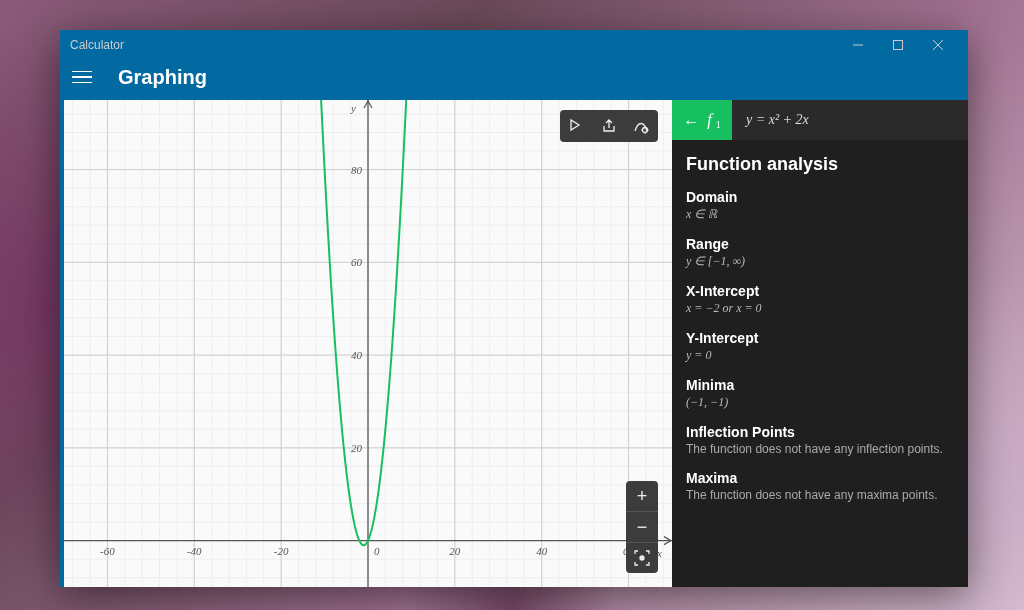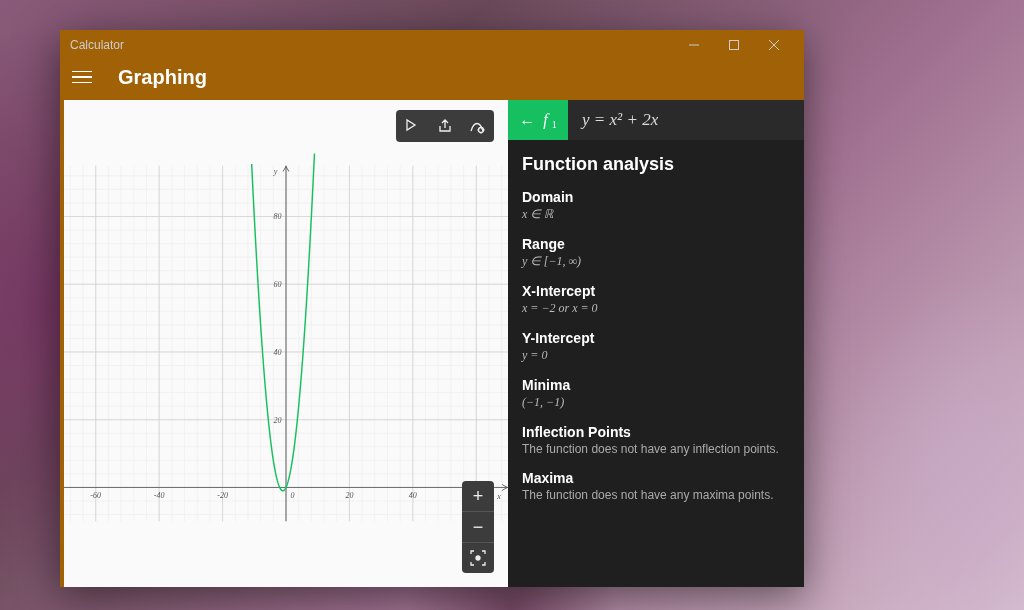--- a/index.html
+++ b/index.html
@@ -15,22 +15,22 @@
     content:"";
     position:absolute; inset:0;
     background:
       radial-gradient(ellipse 300px 400px at 5% 50%, rgba(120,50,100,0.8), transparent 70%),
       radial-gradient(ellipse 200px 300px at 95% 80%, rgba(200,170,200,0.7), transparent 70%),
       radial-gradient(ellipse 150px 200px at 50% 100%, rgba(90,40,70,0.6), transparent 70%);
   }
   .window {
     position: absolute;
     left: 60px; top: 30px;
-    width: 744px; height: 557px;
-    background: #a16207;
+    width: 908px; height: 557px;
+    background: #0369a1;
     box-shadow: 0 10px 40px rgba(0,0,0,0.5);
     display: flex; flex-direction: column;
     color: #fff;
   }
   .titlebar {
     height: 30px;
     display:flex; align-items:center;
     padding: 0 10px;
     font-size: 12px;
     color: #ccc;
@@ -111,21 +111,21 @@
   .fn-btn .arrow { font-style:normal; font-size:16px; margin-right:4px;}
   .fn-btn .sub { font-size:10px; font-style:normal; transform:translateY(4px); }
   .fn-expr {
     flex:1;
     display:flex; align-items:center;
     padding:16px 14px;
     background:#2a2a2a;
     color:#ddd;
     font-family: Georgia, serif;
     font-style: italic;
-    font-size:17px;
+    font-size:14px;
   }
   .analysis {
     flex:1;
     padding:14px 14px 10px 14px;
     overflow:auto;
   }
   .analysis h2 {
     font-size:18px; font-weight:600;
     margin-bottom:14px;
   }

